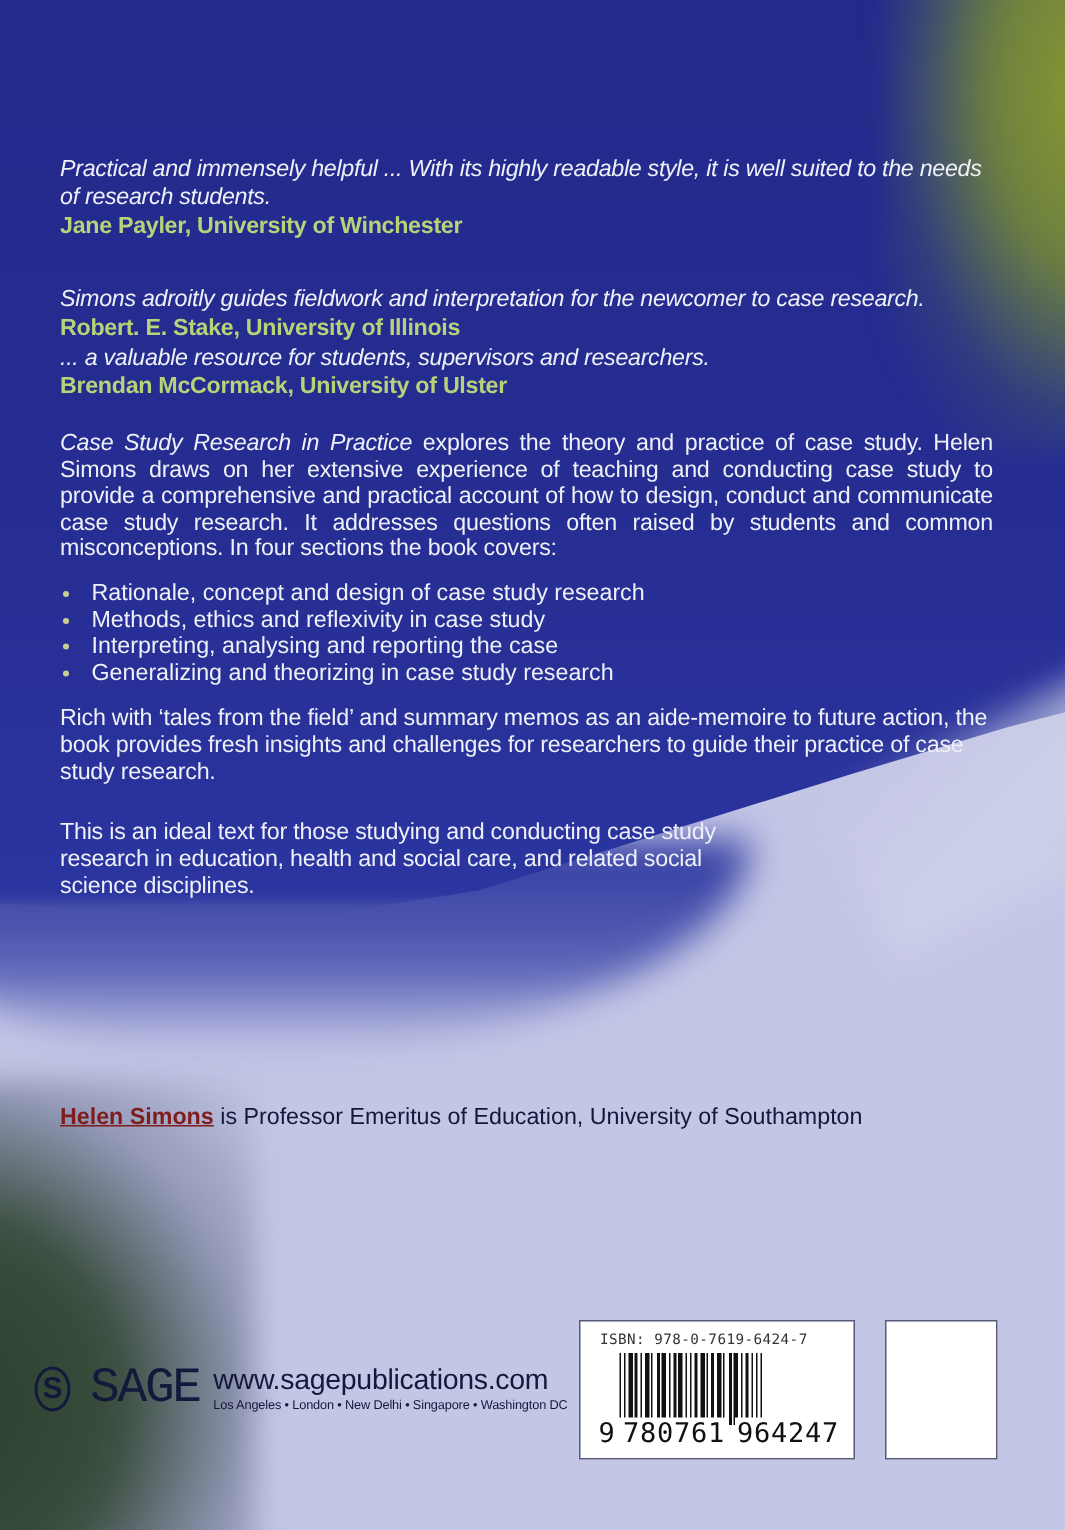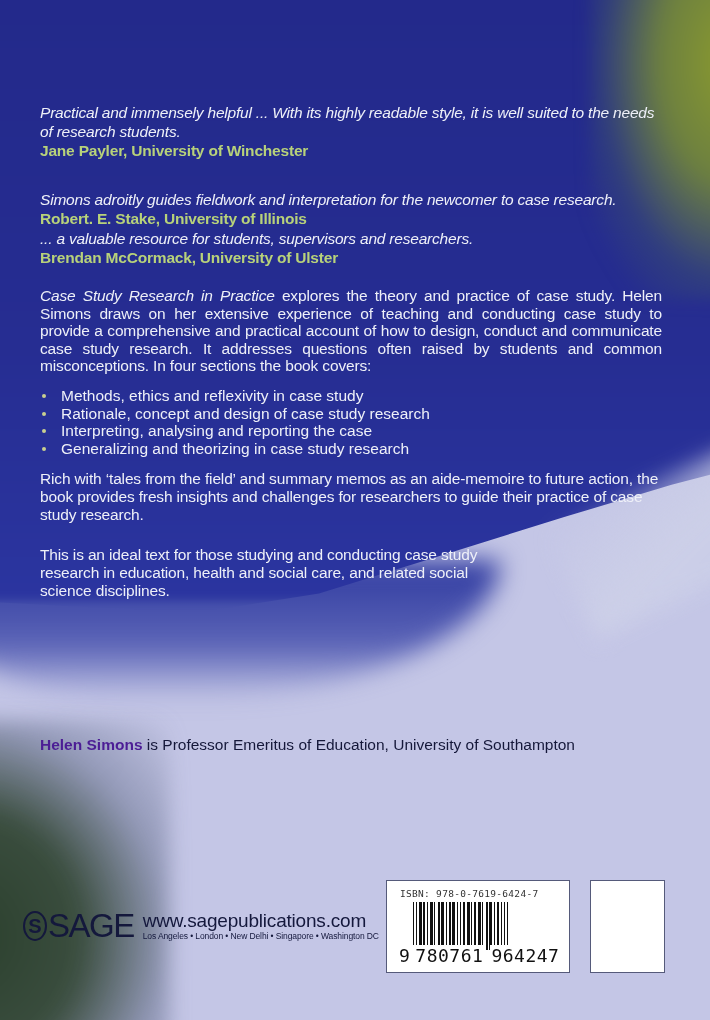--- a/index.html
+++ b/index.html
@@ -49,26 +49,26 @@
 
   .desc { position: absolute; left: 0; top: 287px; width: 622px; font-size: 15.5px; line-height: 17.5px; text-align: justify; color: #eef0f8; letter-spacing: -0.15px; }
   .desc em { font-style: italic; }
   .bullets { position: absolute; left: 0; top: 387px; margin: 0; padding: 0; list-style: none; font-size: 15.5px; line-height: 17.7px; color: #eef0f8; }
   .bullets li { position: relative; padding-left: 21px; }
   .bullets li .dot { position: absolute; left: 2px; top: 7px; width: 4px; height: 4px; border-radius: 50%; background: #c9d08f; }
 
   .para { position: absolute; left: 0; font-size: 15.5px; line-height: 18px; color: #eef0f8; letter-spacing: -0.15px; }
 
   .author-line { position: absolute; left: 40px; top: 736px; font-size: 15.5px; color: #15183a; }
-  .author-line b { font-weight: bold; color: #4c1d95; }
+  .author-line b { font-weight: bold; color: #7f1d1d; text-decoration: underline; }
 
   .publisher { position: absolute; left: 23px; top: 911px; display: flex; align-items: center; }
   .sage-logo { display: flex; align-items: center; color: #14183c; }
   .sage-mark { width: 24px; height: 30px; border: 2px solid #14183c; border-radius: 50%; display: flex; align-items: center; justify-content: center; font-weight: bold; font-size: 20px; box-sizing: border-box; }
-  .sage-word { font-size: 33px; letter-spacing: -1.5px; margin-left: 1px; line-height: 30px; font-family: Liberation Sans, sans-serif; text-align: center; }
+  .sage-word { font-size: 33px; letter-spacing: -1.5px; margin-left: 13px; line-height: 30px; font-family: Liberation Mono, monospace; text-align: center; }
   .pub-info { margin-left: 9px; color: #14183c; }
   .pub-url { font-size: 19px; line-height: 20px; letter-spacing: -0.2px; }
   .pub-cities { font-size: 8.5px; line-height: 10px; letter-spacing: -0.1px; }
 
   .barcode-box { position: absolute; left: 386px; top: 880px; width: 184px; height: 93px; background: #ffffff; border: 1px solid #555a7a; box-sizing: border-box; }
   .isbn-top { position: absolute; left: 13px; top: 7px; font-family: "DejaVu Sans Mono", monospace; font-size: 9.5px; color: #333; letter-spacing: 0.3px; }
   .bars { position: absolute; left: 26px; top: 21px; height: 56px; display: flex; align-items: flex-start; }
   .bars span { display: block; height: 48px; background: #111; }
   .bars span.g { height: 56px; }
   .bars span.w { background: transparent; }
@@ -100,22 +100,22 @@
     <div class="quote-source">Robert. E. Stake, University of Illinois</div>
   </div>
   <div class="quote" style="top:229px;">
     <div class="quote-text">... a valuable resource for students, supervisors and researchers.</div>
     <div class="quote-source">Brendan McCormack, University of Ulster</div>
   </div>
 
   <div class="desc"><em>Case Study Research in Practice</em><span> explores the theory and practice of case study. Helen Simons draws on her extensive experience of teaching and conducting case study to provide a comprehensive and practical account of how to design, conduct and communicate case study research. It addresses questions often raised by students and common misconceptions. In four sections the book covers:</span></div>
 
   <ul class="bullets">
+    <li><span class="dot"></span><span>Rationale, concept and design of case study research</span></li>
     <li><span class="dot"></span><span>Methods, ethics and reflexivity in case study</span></li>
-    <li><span class="dot"></span><span>Rationale, concept and design of case study research</span></li>
     <li><span class="dot"></span><span>Interpreting, analysing and reporting the case</span></li>
     <li><span class="dot"></span><span>Generalizing and theorizing in case study research</span></li>
   </ul>
 
   <div class="para" style="top:470px; width:625px;">Rich with ‘tales from the field’ and summary memos as an aide-memoire to future action, the book provides fresh insights and challenges for researchers to guide their practice of case study research.</div>
   <div class="para" style="top:546px; width:470px;">This is an ideal text for those studying and conducting case study research in education, health and social care, and related social science disciplines.</div>
 </div>
 
 <div class="author-line"><b>Helen Simons</b><span> is Professor Emeritus of Education, University of Southampton</span></div>
 

